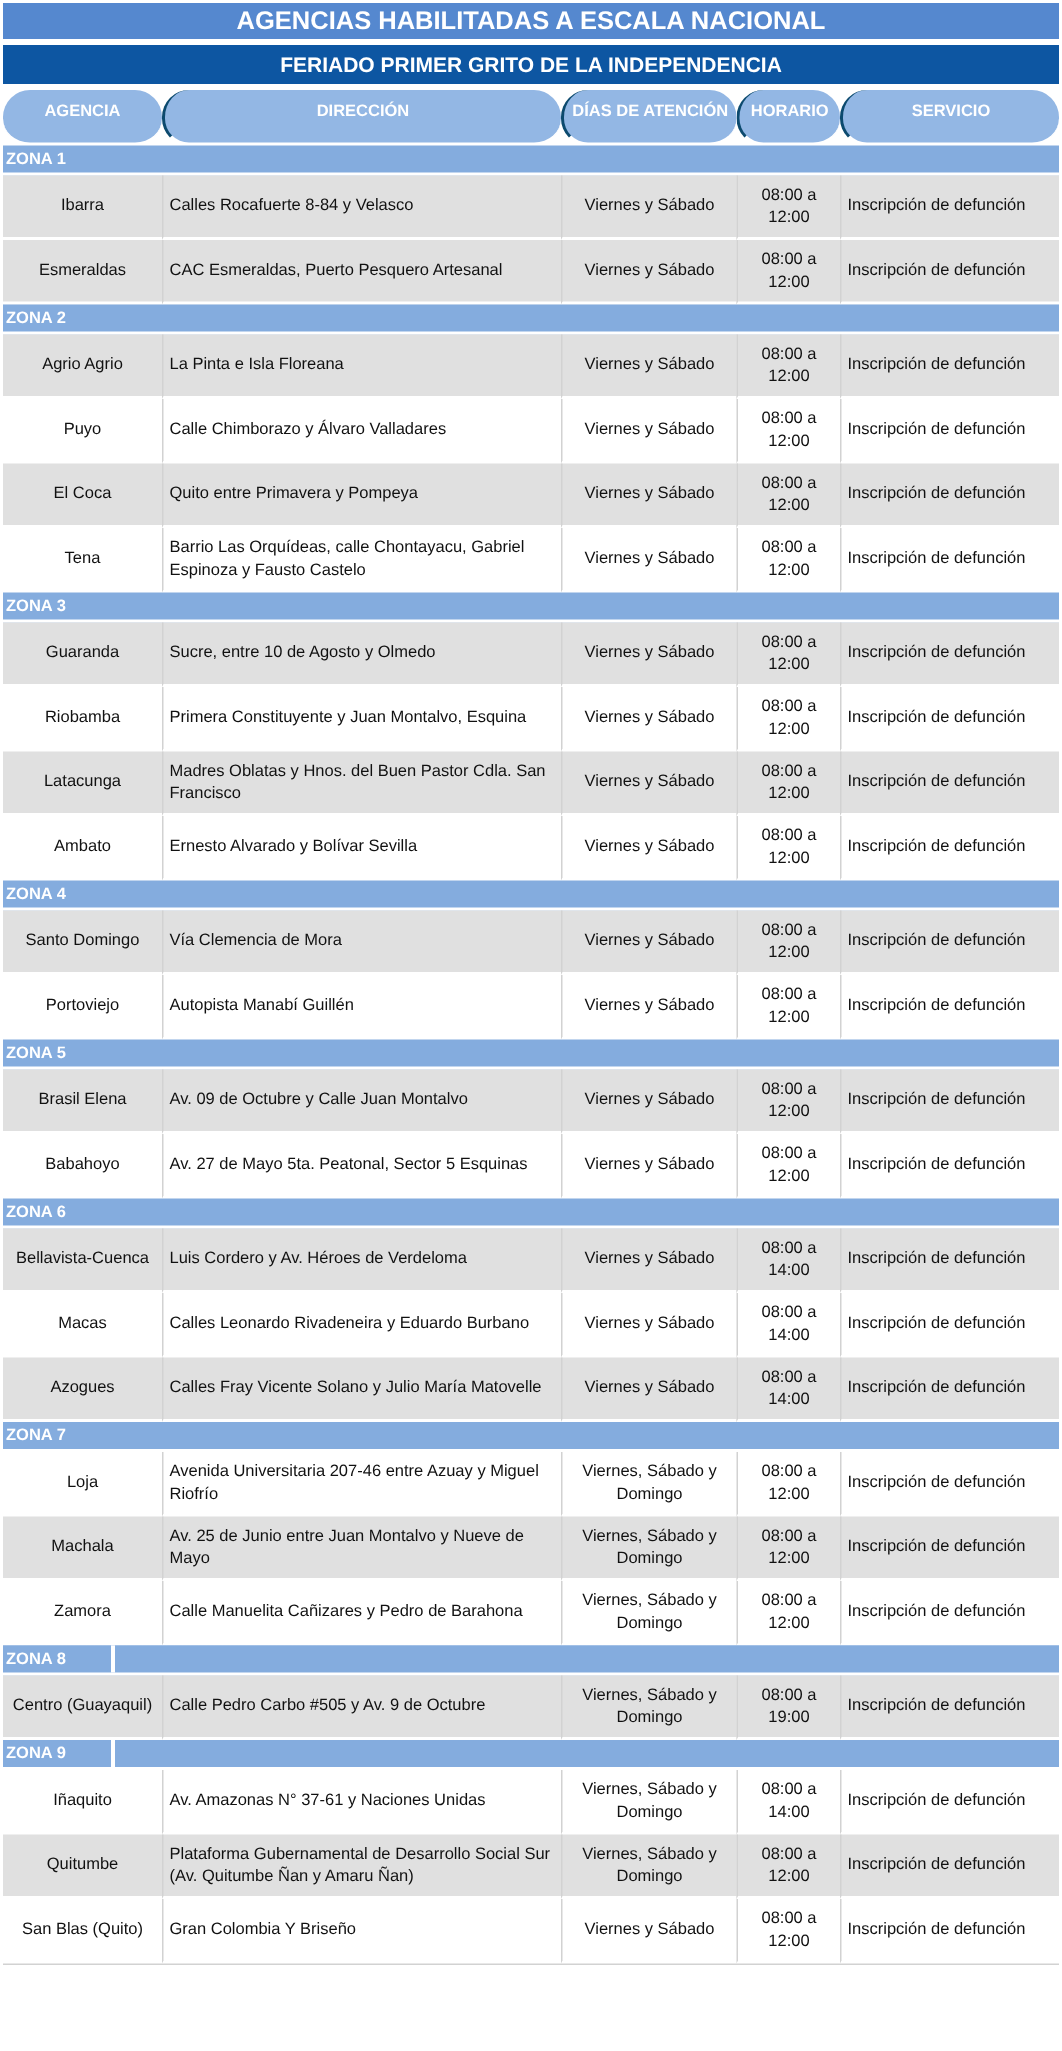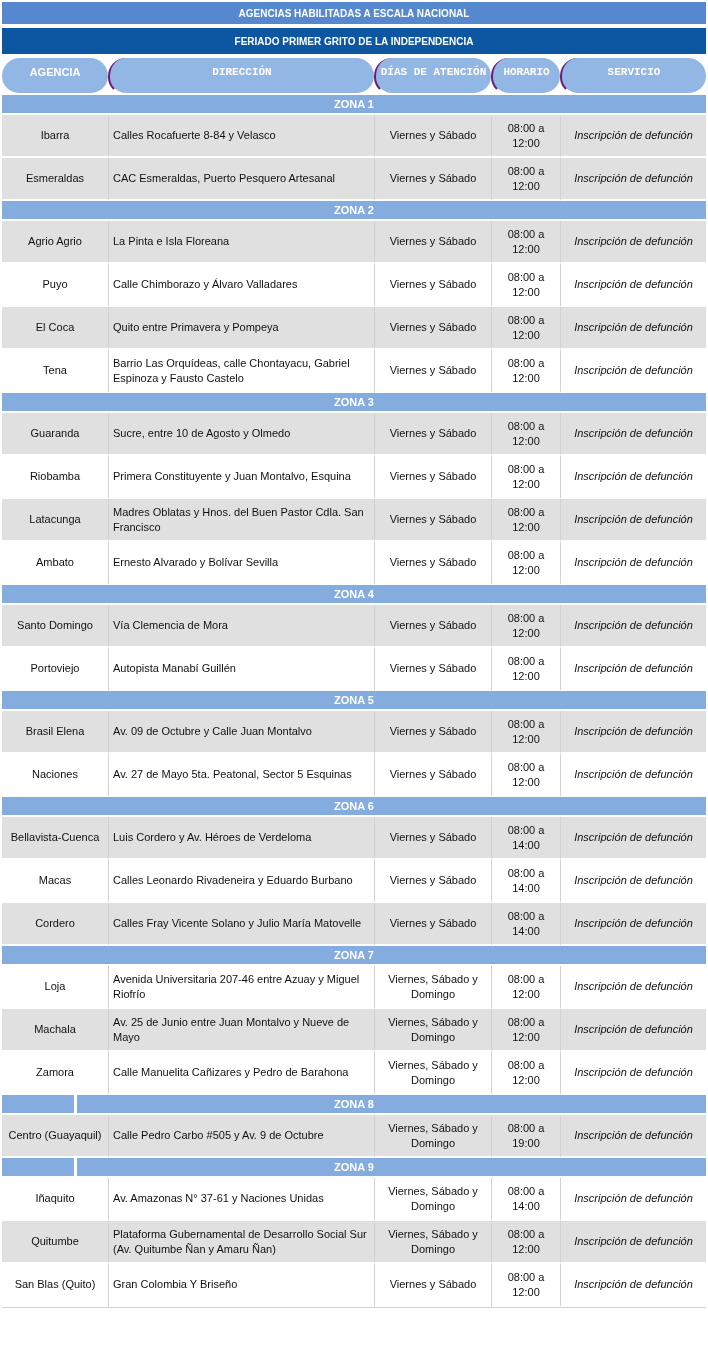--- a/index.html
+++ b/index.html
@@ -18,59 +18,59 @@
     width: 704px;
     table-layout: fixed;
     border-collapse: separate;
     border-spacing: 0;
   }
   
   tr.title-row td {
     background: var(--title-bar-bg, #5588CF);
     color: #ffffff;
     font-weight: 700;
-    font-size: 10px;
+    font-size: 17px;
     text-align: center;
     height: 18px;
     padding: 2px;
     border-bottom: 4px solid #ffffff;
   }
   tr.subtitle-row td {
     background: var(--subtitle-bar-bg, #0D56A2);
     color: #ffffff;
     font-weight: 700;
-    font-size: 10px;
+    font-size: 14px;
     text-align: center;
     height: 22px;
     padding: 2px;
     border-bottom: 4px solid #ffffff;
   }
   
   tr.colhead-row th {
     background: var(--column-header-bg, #93B7E4);
     color: #ffffff;
     font-weight: 700;
     font-size: 11px;
     text-align: center;
     vertical-align: top;
     box-sizing: border-box;
     height: 37px;
     padding: 7px 2px 4px 2px;
     line-height: 1.3;
     border-bottom: 2px solid #ffffff;
     border-radius: 18px;
   }
-  tr.colhead-row th + th { border-left: 2px solid #701a75; font-family: Liberation Mono, monospace; }
+  tr.colhead-row th + th { border-left: 2px solid #0c4a6e; }
   
   tr.zone-row td {
     background: var(--zone-band-bg, #84ACDE);
     color: #ffffff;
     font-weight: 700;
     font-size: 11px;
-    text-align: center;
+    text-align: left;
     height: 14px;
     padding: 2px;
     border-bottom: 2px solid #ffffff;
     margin-top: 36px;
   }
   tr.zone-row.zone-split td {
     background-image: linear-gradient(to right,
       var(--zone-band-bg, #84ACDE) 0px,
       var(--zone-band-bg, #84ACDE) 72px,
       #ffffff 72px,
@@ -88,21 +88,21 @@
     padding: 4px 4px;
     vertical-align: middle;
     border-bottom: 2px solid #ffffff;
   }
   tr.data-row.shaded td { background: var(--row-shaded-bg, #E0E0E0); }
   tr.data-row td + td { border-left: 1px solid var(--cell-divider, #D2D2D2); }
   td.agency-cell   { text-align: center; padding-left: 9px;  padding-right: 9px; }
   td.direccion-cell{ text-align: left;   padding-left: 7px;  padding-right: 10px; }
   td.dias-cell     { text-align: center; vertical-align: top; padding-top: 6px; }
   td.horario-cell  { text-align: center; }
-  td.servicio-cell { text-align: center; padding-left: 18px; padding-right: 18px; font-style: italic; }
+  td.servicio-cell { text-align: left; padding-left: 18px; padding-right: 18px; }
   .bottom-line {
     width: 704px;
     height: 1px;
     background: var(--cell-divider, #D2D2D2);
   }
 </style>
 </head>
 <body>
 
 <div class="page">
@@ -230,21 +230,21 @@
           <td colspan="5">ZONA 5</td>
         </tr>
         <tr class="data-row shaded">
           <td class="agency-cell">Brasil Elena</td>
           <td class="direccion-cell">Av. 09 de Octubre y Calle Juan Montalvo</td>
           <td class="dias-cell">Viernes y Sábado</td>
           <td class="horario-cell">08:00 a 12:00</td>
           <td class="servicio-cell">Inscripción de defunción</td>
         </tr>
         <tr class="data-row">
-          <td class="agency-cell">Naciones</td>
+          <td class="agency-cell">Babahoyo</td>
           <td class="direccion-cell">Av. 27 de Mayo 5ta. Peatonal, Sector 5 Esquinas</td>
           <td class="dias-cell">Viernes y Sábado</td>
           <td class="horario-cell">08:00 a 12:00</td>
           <td class="servicio-cell">Inscripción de defunción</td>
         </tr>
         <tr class="zone-row">
           <td colspan="5">ZONA 6</td>
         </tr>
         <tr class="data-row shaded">
           <td class="agency-cell">Bellavista-Cuenca</td>
@@ -254,21 +254,21 @@
           <td class="servicio-cell">Inscripción de defunción</td>
         </tr>
         <tr class="data-row">
           <td class="agency-cell">Macas</td>
           <td class="direccion-cell">Calles Leonardo Rivadeneira y Eduardo Burbano</td>
           <td class="dias-cell">Viernes y Sábado</td>
           <td class="horario-cell">08:00 a 14:00</td>
           <td class="servicio-cell">Inscripción de defunción</td>
         </tr>
         <tr class="data-row shaded">
-          <td class="agency-cell">Cordero</td>
+          <td class="agency-cell">Azogues</td>
           <td class="direccion-cell">Calles Fray Vicente Solano y Julio María Matovelle</td>
           <td class="dias-cell">Viernes y Sábado</td>
           <td class="horario-cell">08:00 a 14:00</td>
           <td class="servicio-cell">Inscripción de defunción</td>
         </tr>
         <tr class="zone-row">
           <td colspan="5">ZONA 7</td>
         </tr>
         <tr class="data-row">
           <td class="agency-cell">Loja</td>

